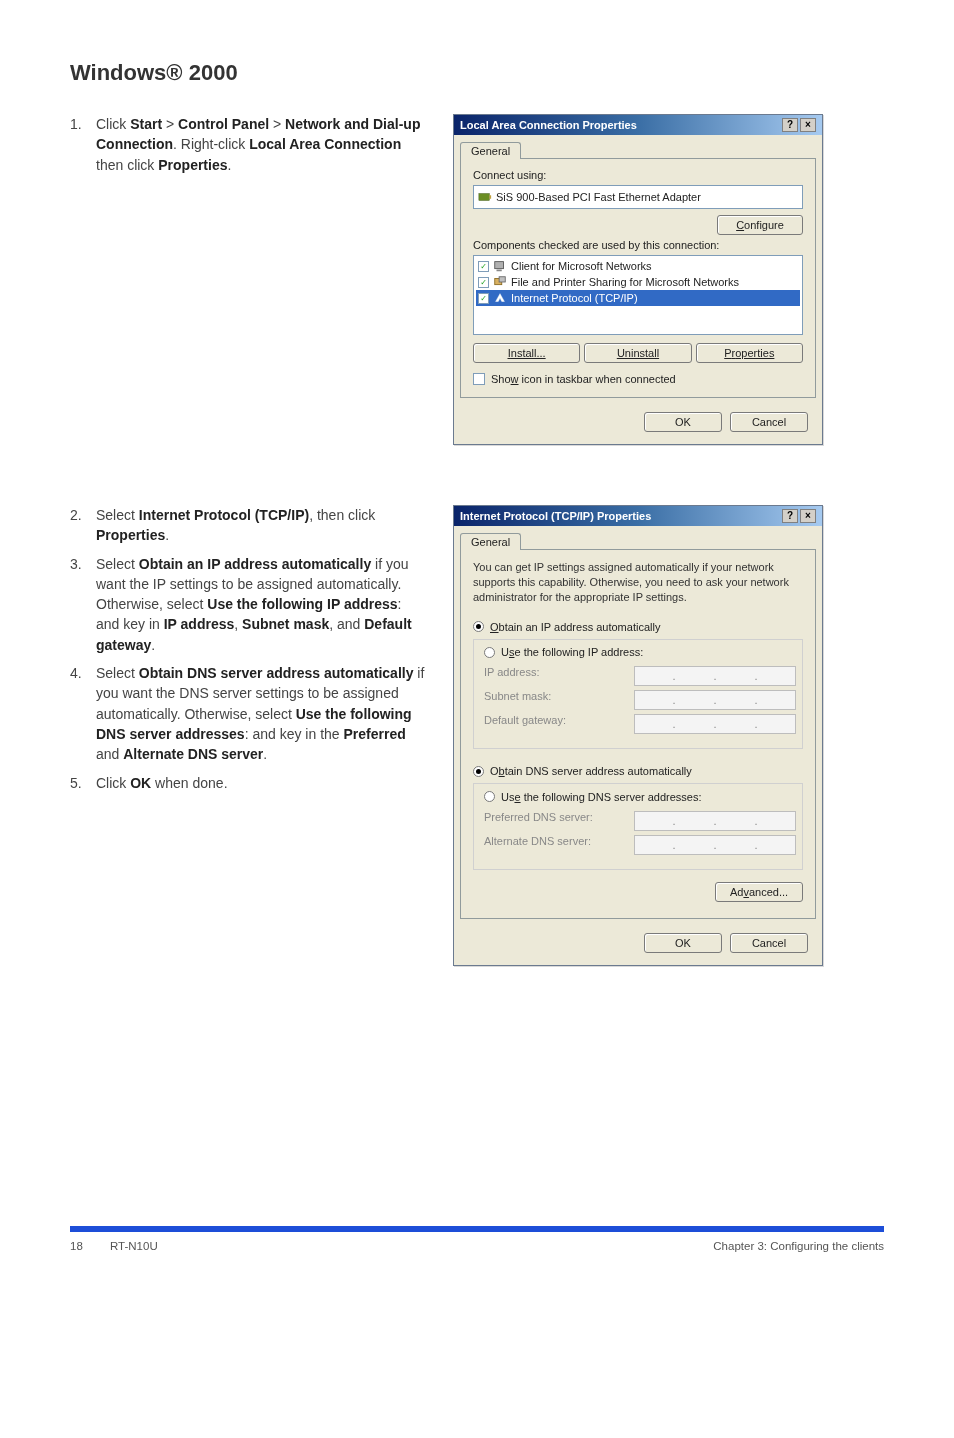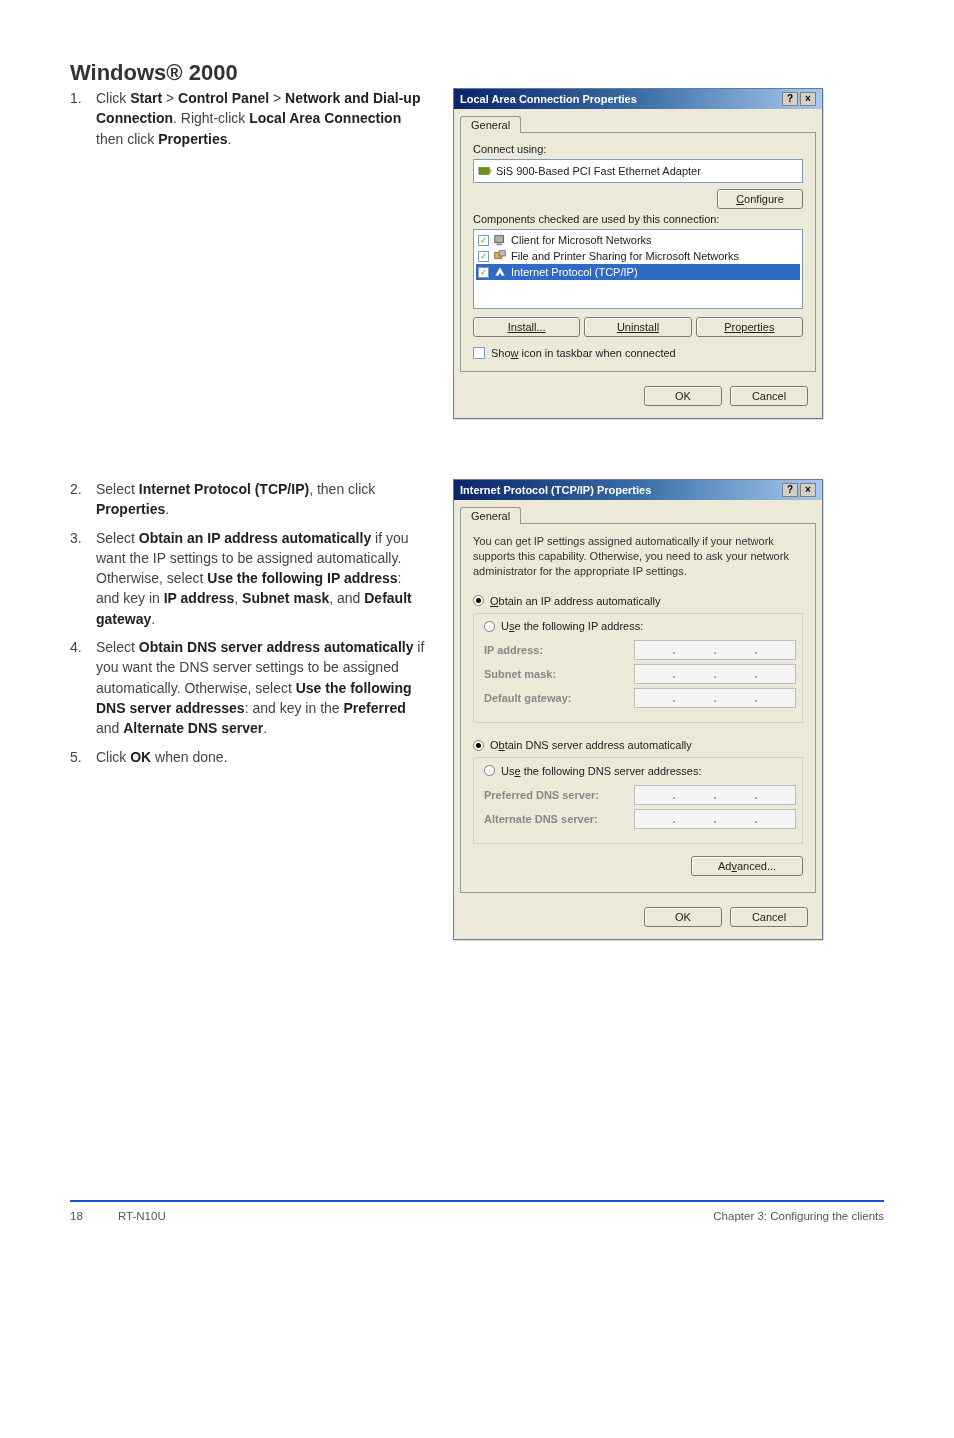--- a/index.html
+++ b/index.html
@@ -8,21 +8,21 @@
     background: #fff;
     color: #222;
     width: 954px;
     margin: 0 auto;
     padding: 60px 70px 30px 70px;
     font-size: 14px;
   }
   .heading {
     font-size: 22px;
     font-weight: bold;
-    margin-bottom: 2px;
+    margin-bottom: 28px;
     color: #333;
   }
   .two-col { display: flex; gap: 28px; margin-bottom: 60px; }
   .left-col { width: 355px; }
   .right-col { flex: 1; }
   ol { list-style: none; padding: 0; margin: 0; }
   li { display: flex; margin-bottom: 8px; line-height: 1.45; }
   li .num { width: 26px; flex-shrink: 0; color: #444; }
   li .body { flex: 1; color: #444; }
   .bold { font-weight: bold; color: #222; }
@@ -125,43 +125,42 @@
   .desc-text { font-size: 11px; color: #333; line-height: 1.35; }
   .checkbox-line { display: flex; align-items: center; gap: 6px; margin-top: 10px; font-size: 11px; }
   .checkbox-box { width: 12px; height: 12px; border: 1px solid #7f9db9; background: #fff; }
   .dlg-footer { display: flex; justify-content: flex-end; gap: 8px; padding: 8px 14px 12px 0; }
   .dlg-footer .btn { width: 78px; }
   .row-right { display: flex; justify-content: flex-end; margin: 6px 0 4px 0; }
   .row-right .btn { width: 86px; }
   .radio-line { display: flex; align-items: center; gap: 6px; font-size: 11px; margin: 4px 0; }
   .radio { width: 11px; height: 11px; border: 1px solid #7a7a7a; border-radius: 50%; background: #fff; display:inline-flex; align-items:center; justify-content:center; }
   .radio.selected::after { content:''; width:5px; height:5px; border-radius:50%; background:#000; }
-  .ip-row { display: flex; align-items: center; margin: 4px 0; font-weight: bold; }
+  .ip-row { display: flex; align-items: flex-start; margin: 4px 0; }
   .ip-row .ip-label { width: 150px; font-size: 11px; color: #888; }
   .ip-box {
     flex: 1; height: 20px; background: #f4f4f4;
     border: 1px solid #bdbdbd;
     display: flex; align-items: center;
   }
   .ip-box span { flex:1; text-align:center; color:#b0b0b0; font-size:11px; }
   .ip-box .dot { flex:0 0 4px; color:#888; }
   .radio-group {
     border: 1px solid #d0d0d0;
     padding: 8px 6px 10px 10px;
     margin-top: 6px;
   }
   .radio-group.no-border { border: none; padding: 2px 0 0 0; margin-top: 4px; }
   .page-footer {
     margin-top: 260px;
-    border-top: 2px solid #1d4ed8;
+    border-top: 6px solid #1d4ed8;
     padding-top: 8px;
     display: flex;
     font-size: 11.5px;
     color: #555;
-    gap: 8px;
   }
   .page-footer .pg { width: 40px; }
   .page-footer .model { flex: 1; }
   .page-footer .chap { text-align: right; }
   .icon-nic { fill:#8a7a2a; }
 </style>
 </head>
 <body>
 
 <div class="heading">Windows® 2000</div>
@@ -369,21 +368,21 @@
                 <span></span>
                 <span class="dot">.</span>
                 <span></span>
                 <span class="dot">.</span>
                 <span></span>
               </span>
           </div>
         </div>
 
         <div class="row-right" style="margin-top:12px;">
-            <div class="btn" style="width:112px;">Ad<u>v</u>anced...</div>
+            <div class="btn" style="width:88px;">Ad<u>v</u>anced...</div>
           </div>
       </div>
       <div class="dlg-footer">
         <div class="btn">OK</div>
         <div class="btn">Cancel</div>
       </div>
     </div>
   </div>
 </div>
 

